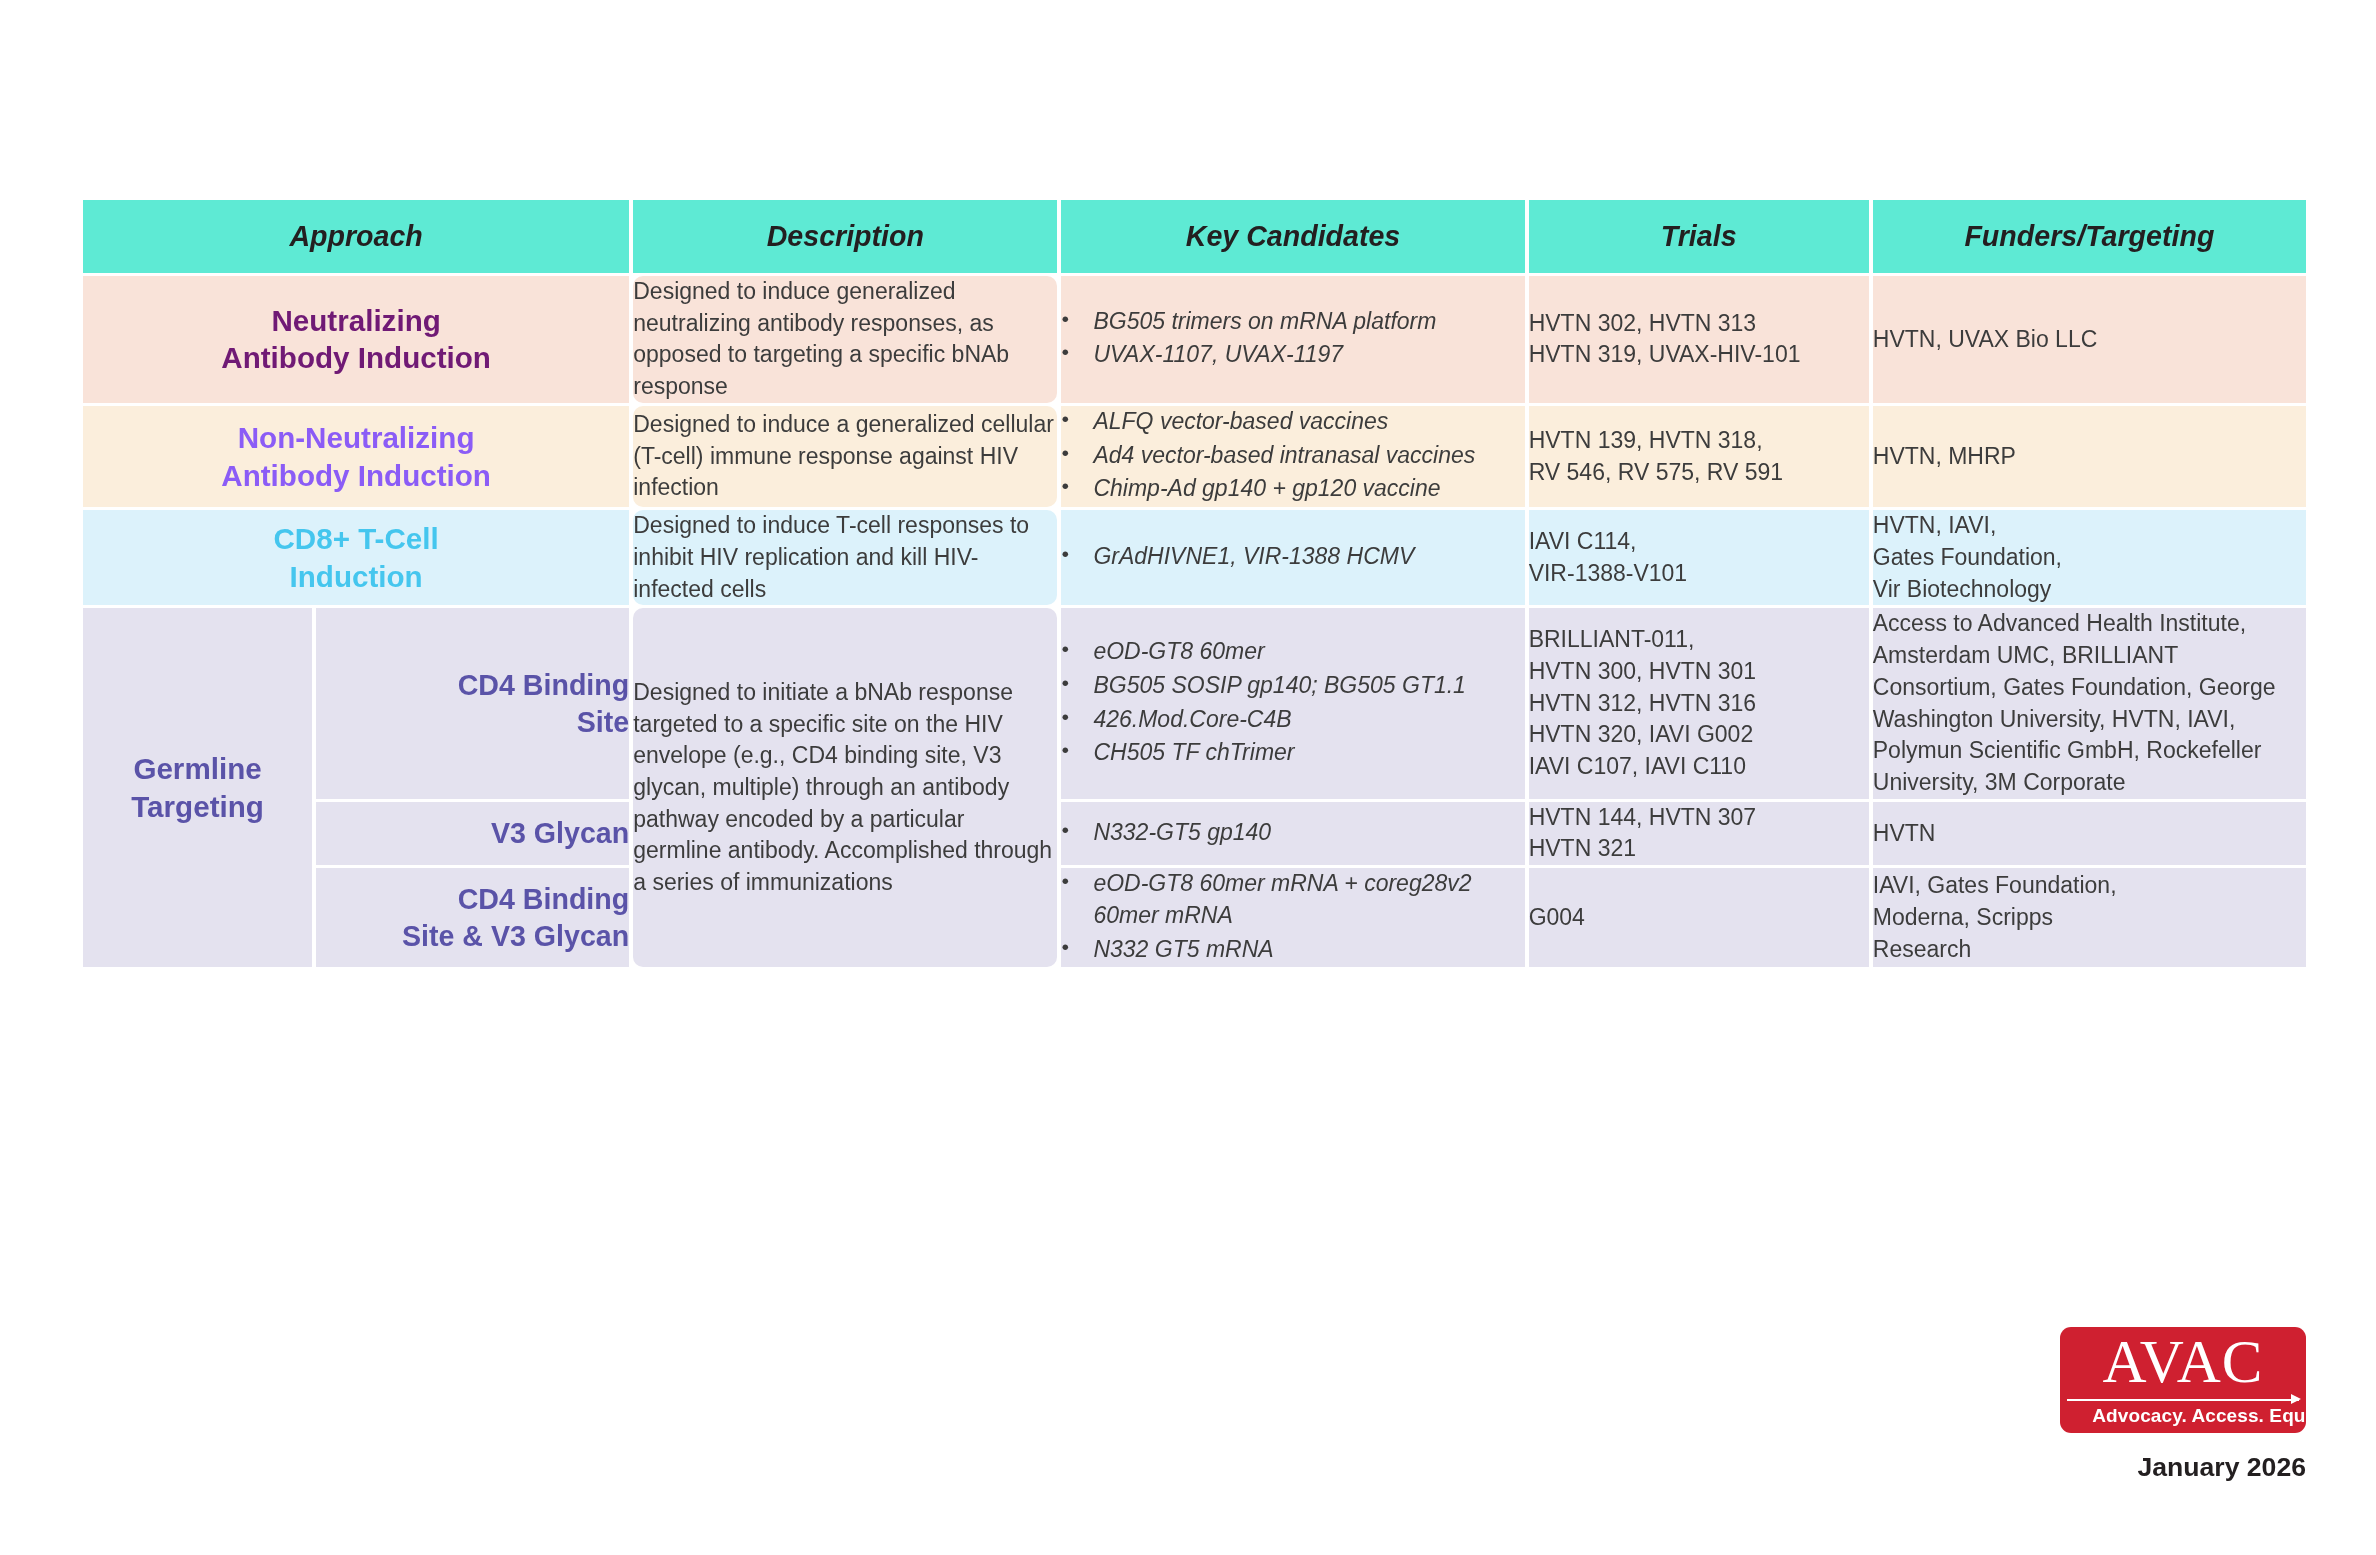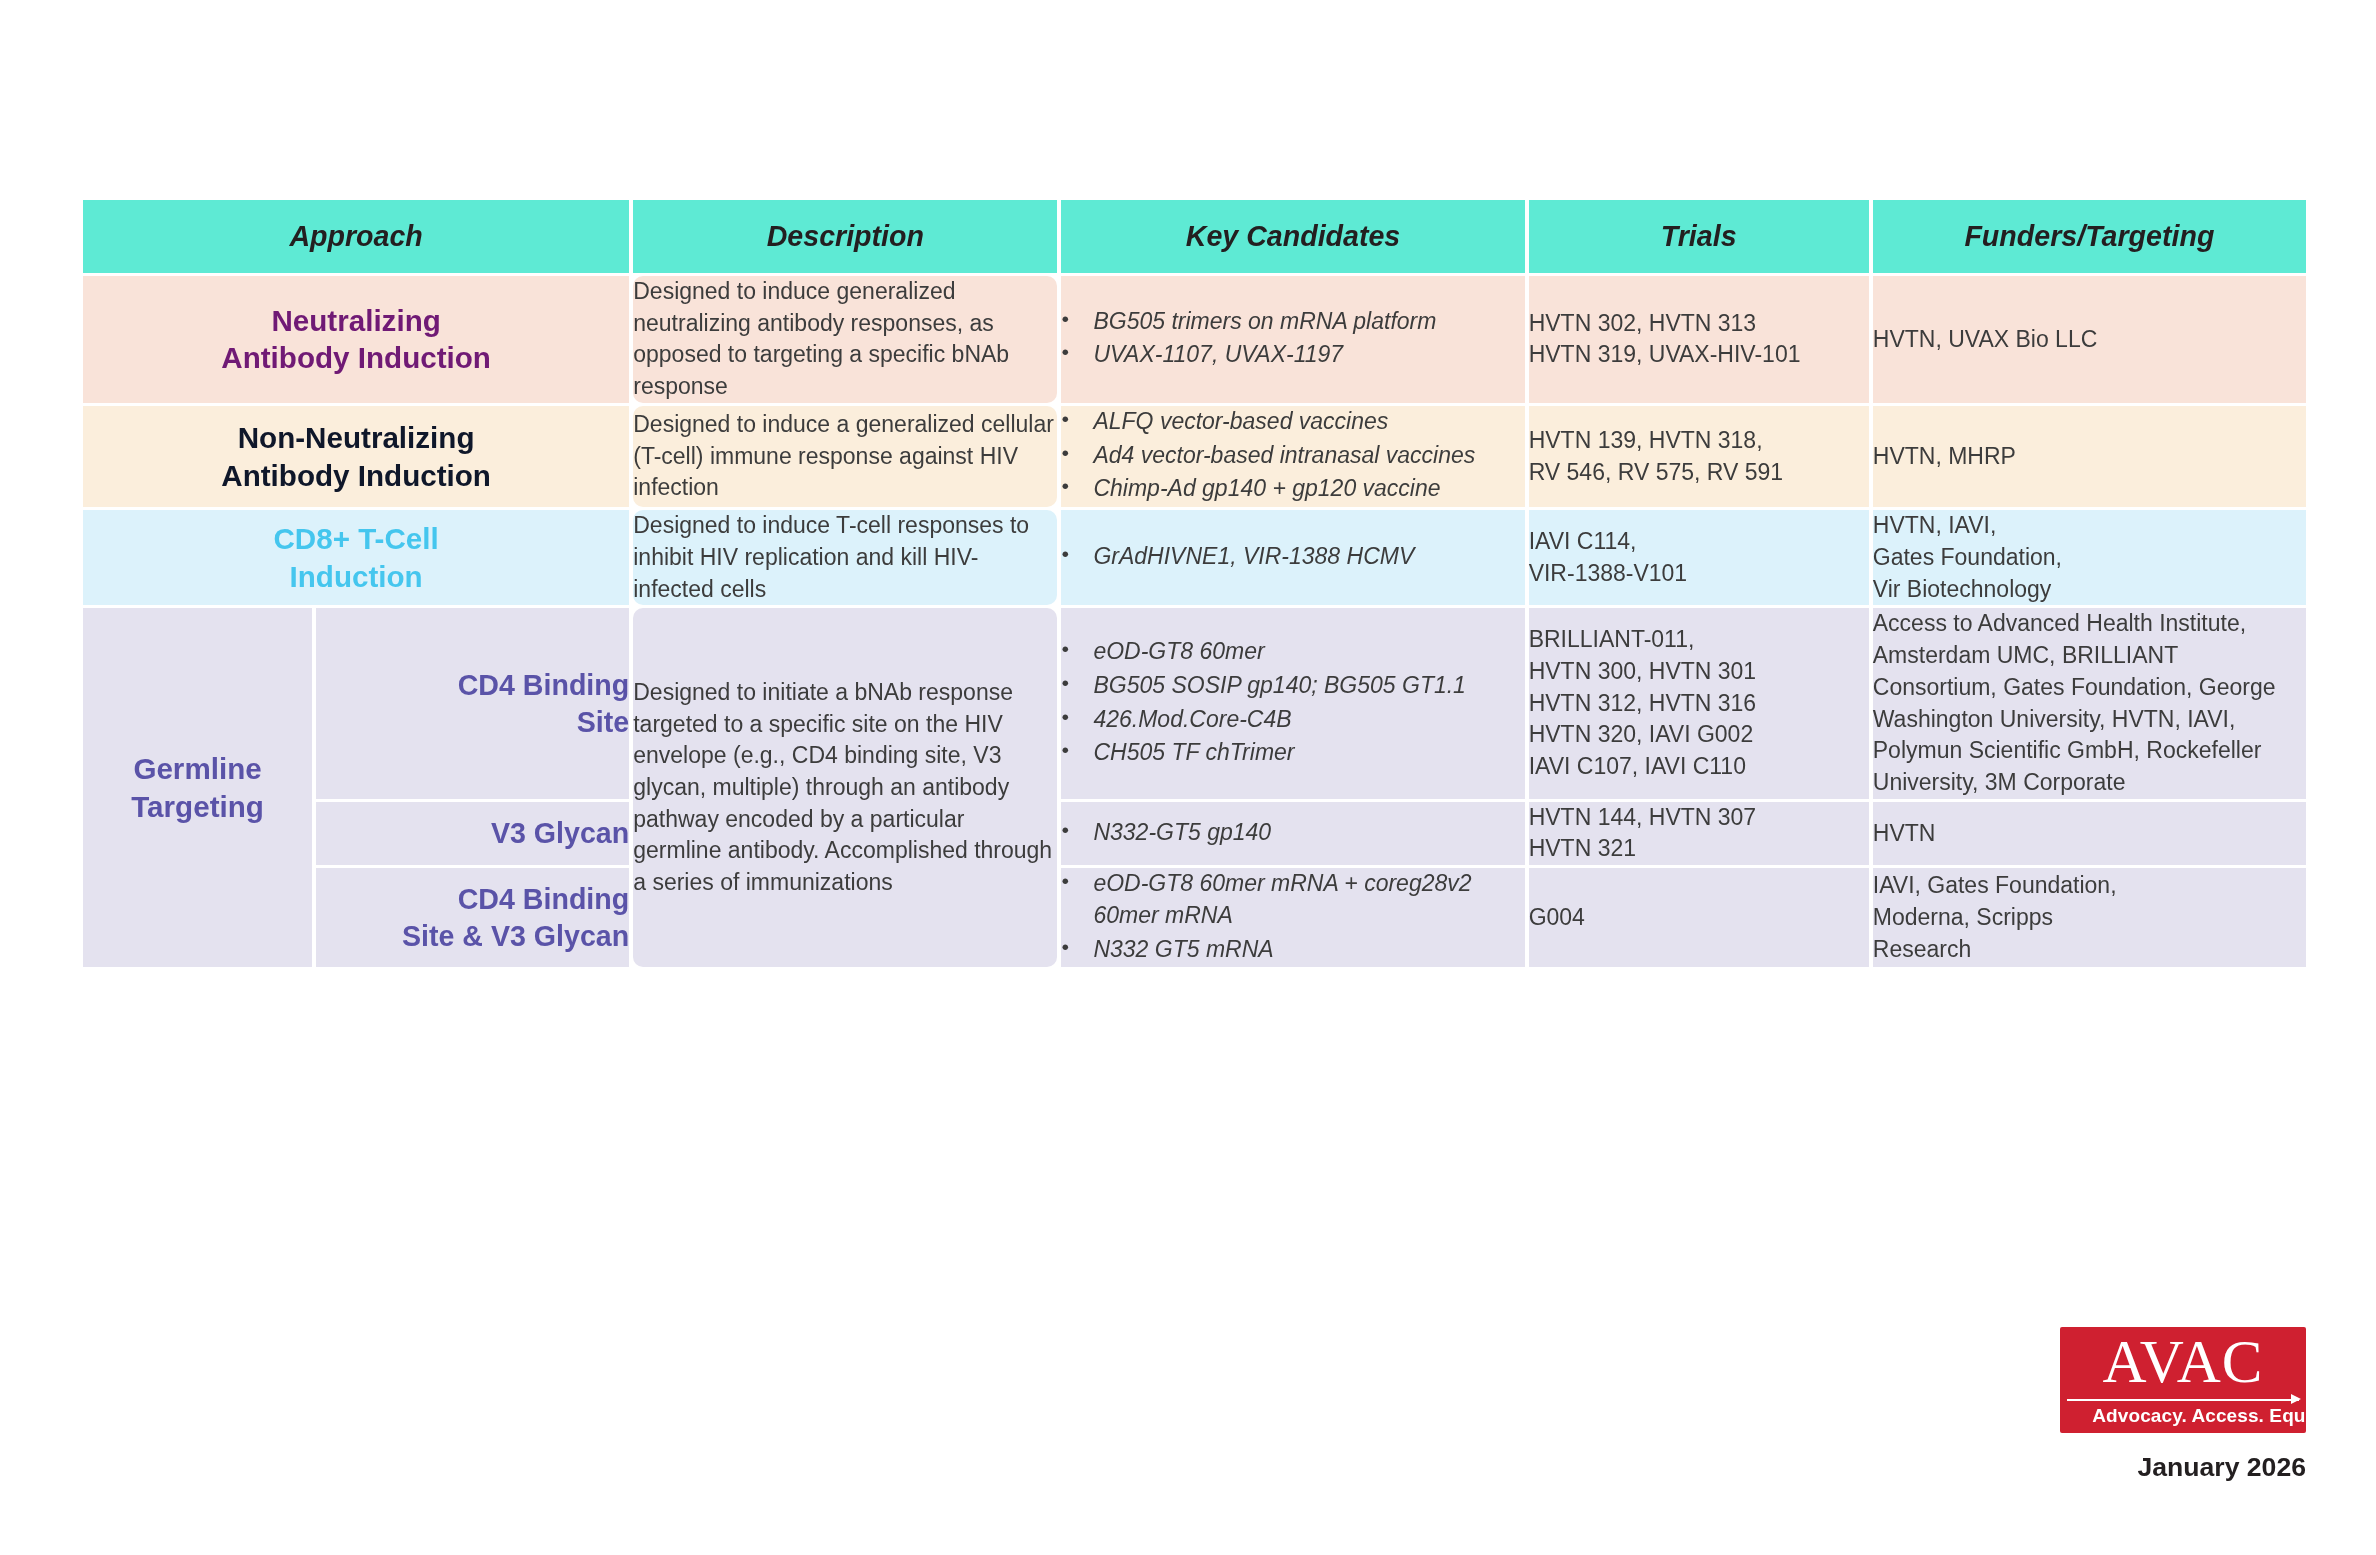--- a/index.html
+++ b/index.html
@@ -98,31 +98,31 @@
     color: #3c3c3c;
   }
 
   
   .r-neutral    { background: #f9e3d9; }
   .r-nonneutral { background: #fbeedc; }
   .r-cd8        { background: #dcf2fb; }
   .r-germline   { background: #e4e2ef; }
 
   .t-orange   { color: #701a75; }
-  .t-amber    { color: #0f172a; margin-top: 40px; }
+  .t-amber    { color: #8b5cf6; margin-top: 40px; }
   .t-cyan     { color: #45c6ee; }
   .t-purple   { color: #5a53a8; }
 
   
   #avac-logo {
     position: absolute;
     left: 2060px; top: 1327px;
     width: 246px; height: 106px;
     background: #cf2030;
-    border-radius: 2px;
+    border-radius: 11px;
     overflow: hidden;
   }
   #avac-wordmark {
     position: absolute;
     left: 0; top: 3.9px;
     width: 246px;
     text-align: center;
     font-family: "Liberation Serif", serif;
     font-size: 61px;
     font-weight: normal;

